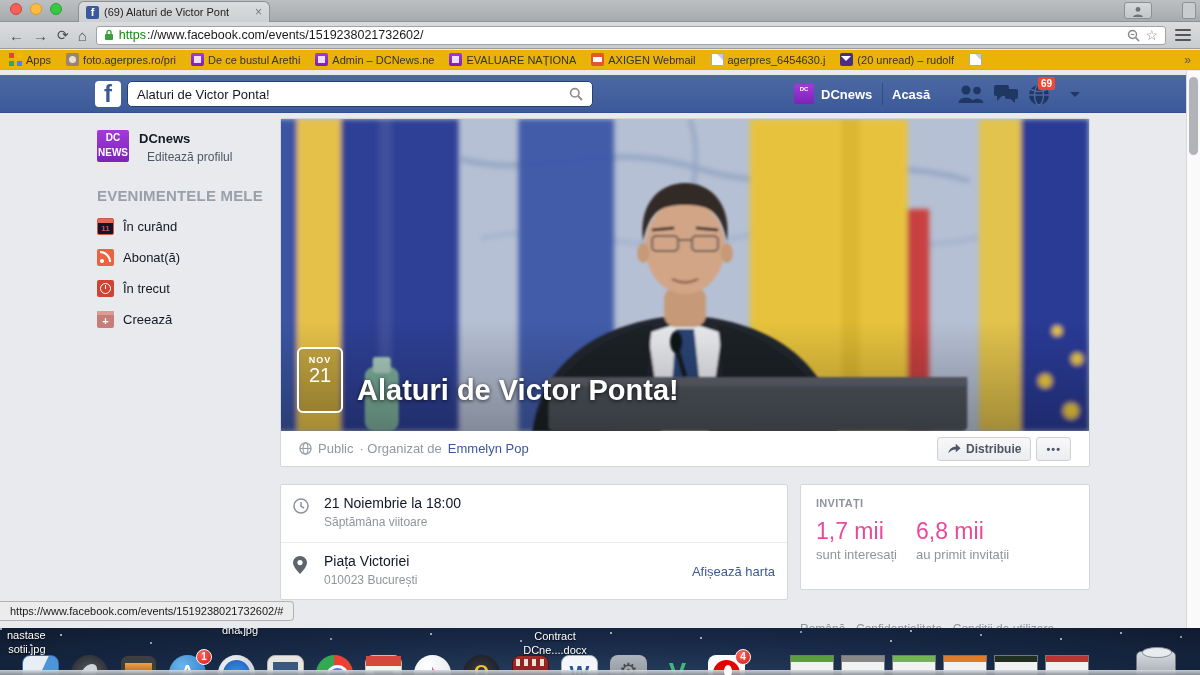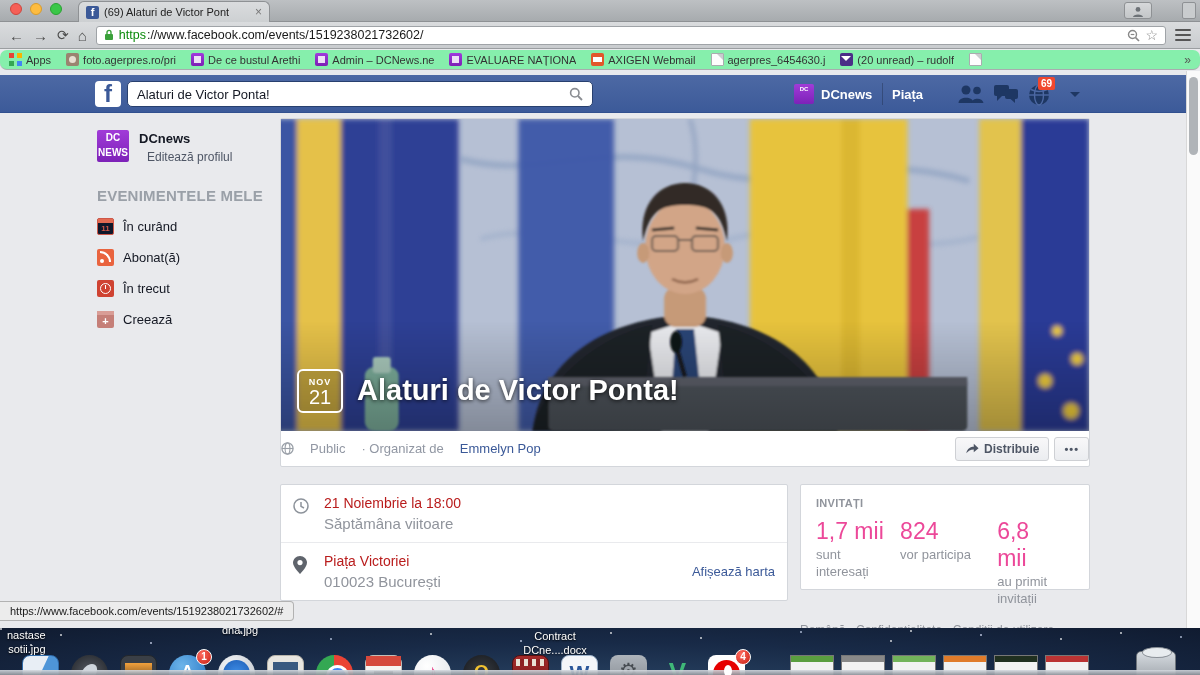--- a/index.html
+++ b/index.html
@@ -38,23 +38,23 @@
   .navbtn.reload { font-size:14px; }
   .addressbar { flex:1; height:19px; background:#fff; border:1px solid #9fa3a7; border-radius:3px;
     display:flex; align-items:center; gap:5px; padding:0 7px; font-size:12.5px; }
   .scheme { color:#0b8a0b; }
   .url-rest { color:#1a1a1a; flex:1; white-space:nowrap; overflow:hidden; }
   .inbar-ico { color:#888; font-size:14px; line-height:1; }
   .menu-btn { width:16px; display:flex; flex-direction:column; gap:3px; }
   .menu-btn i { height:2px; background:#555; border-radius:1px; }
 
   
-  .bookmarksbar { position:absolute; top:50px; left:0; right:0; height:20px; background:#86efac;
+  .bookmarksbar { position:absolute; top:50px; left:0; right:0; height:20px; background:#eab308;
     border-bottom:1px solid #a9acaf; display:flex; align-items:center; gap:15px; padding:0 9px;
-    font-size:11px; color:#333;border-radius:7px; }
+    font-size:11px; color:#333; }
   .bm { display:flex; align-items:center; gap:4px; white-space:nowrap; }
   .bm-label { max-width:118px; overflow:hidden; }
   .bmi { width:13px; height:13px; border-radius:2px; flex:none; position:relative; }
   .bmi-apps { background:transparent; }
   .bmi-apps i { position:absolute; width:5px; height:5px; }
   .bmi-apps i:nth-child(1){ left:0; top:0; background:#e64335; }
   .bmi-apps i:nth-child(2){ right:0; top:0; background:#f7b500; }
   .bmi-apps i:nth-child(3){ left:0; bottom:0; background:#34a753; }
   .bmi-apps i:nth-child(4){ right:0; bottom:0; background:#4285f4; }
   .bmi-photo { background:#9a8470; }
@@ -121,42 +121,42 @@
   .sicon-create::before { content:""; position:absolute; left:0; top:0; right:0; height:4px; background:#d99d96; }
   .sicon-create b { position:relative; top:2px; }
 
   
   .main { width:810px; padding-top:5px; }
   .cover-card { width:810px; background:#fff; border:1px solid #d3d6db; border-radius:2px; }
   .cover { position:relative; width:808px; height:312px; overflow:hidden; background:#b6c0d4; }
   .cover svg { display:block; width:100%; height:100%; }
   .cover-scrim { position:absolute; left:0; right:0; bottom:0; height:110px;
     background:linear-gradient(transparent, rgba(0,0,0,.28)); }
-  .date-badge { position:absolute; left:16px; bottom:18px; width:46px; height:44px;
+  .date-badge { position:absolute; left:16px; bottom:18px; width:46px; height:66px;
     border:2px solid #fff; border-radius:6px; background:rgba(0,0,0,.14); color:#fff; text-align:center; }
   .date-month { font-size:9px; font-weight:bold; letter-spacing:1px; margin-top:6px; }
   .date-day { font-size:20px; font-weight:normal; line-height:20px; }
   .cover-title { position:absolute; left:76px; bottom:24px; color:#fff; font-size:29px; font-weight:bold;
     text-shadow:0 1px 4px rgba(0,0,0,.75); }
 
-  .cover-bar { height:35px; display:flex; align-items:center; gap:16px; padding:0 0; font-size:13px; color:#9197a3; }
+  .cover-bar { height:35px; display:flex; align-items:center; gap:6px; padding:0 18px; font-size:13px; color:#9197a3; }
   .privacy-text { color:#9197a3; }
   .org-link { color:#3b5998; }
   .bar-right { margin-left:auto; display:flex; gap:5px; }
   .fbbtn { height:24px; background:linear-gradient(#f8f8f9,#ebedf0); border:1px solid #ced0d4; border-radius:3px;
     display:flex; align-items:center; gap:5px; padding:0 9px; font-size:12px; font-weight:bold; color:#4e5665; }
   .fbbtn.dots { letter-spacing:1px; font-size:11px; }
 
   .row2 { display:flex; margin-top:17px; }
   .details-card { width:508px; background:#fff; border:1px solid #d3d6db; border-radius:2px; }
   .drow { min-height:57px; display:flex; padding:10px 12px; gap:13px; }
   .drow + .drow { border-top:1px solid #e9eaed; }
   .dicon-col { width:18px; padding-top:3px; flex:none; }
-  .dtitle { font-size:14px; color:#b91c1c; }
-  .dsub { font-size:15px; color:#90949c; margin-top:4px; }
+  .dtitle { font-size:14px; color:#0f172a; }
+  .dsub { font-size:12px; color:#90949c; margin-top:4px; }
   .map-link { margin-left:auto; align-self:center; font-size:13px; color:#3b5998; white-space:nowrap; }
 
   .invite-card { width:290px; height:106px; margin-left:12px; background:#fff; border:1px solid #d3d6db;
     border-radius:2px; padding:12px 15px; }
   .inv-title { font-size:11px; font-weight:bold; color:#90949c; letter-spacing:.3px; }
   .stats { display:flex; margin-top:9px; }
   .stat { margin-right:16px; }
   .stat:nth-child(1){ width:84px; } .stat:nth-child(2){ width:100px; } .stat:nth-child(3){ width:80px; margin-right:12px; }
   .stat-value { font-size:23px; color:#ec4899; }
   .stat-label { font-size:13px; color:#90949c; line-height:1.3; margin-top:2px; }
@@ -334,21 +334,21 @@
       <div class="fbsearch">
         <span class="val">Alaturi de Victor Ponta!</span>
         <svg width="14" height="14" viewBox="0 0 14 14">
             <circle cx="5.8" cy="5.8" r="4.2" fill="none" stroke="#8a8d92" stroke-width="1.6"></circle>
             <line x1="9" y1="9" x2="13" y2="13" stroke="#8a8d92" stroke-width="1.8"></line>
           </svg>
       </div>
       <span class="hdr-avatar">DC</span>
       <span class="hdr-name">DCnews</span>
       <span class="hdr-div"></span>
-      <span class="hdr-home">Piața</span>
+      <span class="hdr-home">Acasă</span>
       <svg class="hdr-ico" style="left:958px" width="26" height="20" viewBox="0 0 26 20">
           <circle cx="8" cy="6" r="4.5" fill="#1e3763"></circle>
           <path d="M0.5 19 C0.5 12 15.5 12 15.5 19 Z" fill="#1e3763"></path>
           <circle cx="19" cy="6.5" r="3.8" fill="#1e3763"></circle>
           <path d="M13.5 19 C14 13.5 24.5 13 25.5 19 Z" fill="#1e3763"></path>
         </svg>
       <svg class="hdr-ico" style="left:994px" width="24" height="20" viewBox="0 0 24 20">
           <rect x="0" y="1" width="15" height="11" rx="2" fill="#1e3763"></rect>
           <path d="M3 12 L3 17 L8 12 Z" fill="#1e3763"></path>
           <rect x="11" y="5" width="13" height="10" rx="2" fill="#1e3763"></rect>
@@ -513,24 +513,20 @@
           </div>
 
           <div class="invite-card">
             <div class="inv-title">INVITAȚI</div>
             <div class="stats">
               <div class="stat">
                 <div class="stat-value">1,7 mii</div>
                 <div class="stat-label">sunt interesați</div>
               </div>
               <div class="stat">
-                <div class="stat-value">824</div>
-                <div class="stat-label">vor participa</div>
-              </div>
-              <div class="stat">
                 <div class="stat-value">6,8 mii</div>
                 <div class="stat-label">au primit invitații</div>
               </div>
             </div>
           </div>
         </div>
 
         <div class="fb-footer">Română · Confidențialitate · Condiții de utilizare ·</div>
       </div>
     </div>

